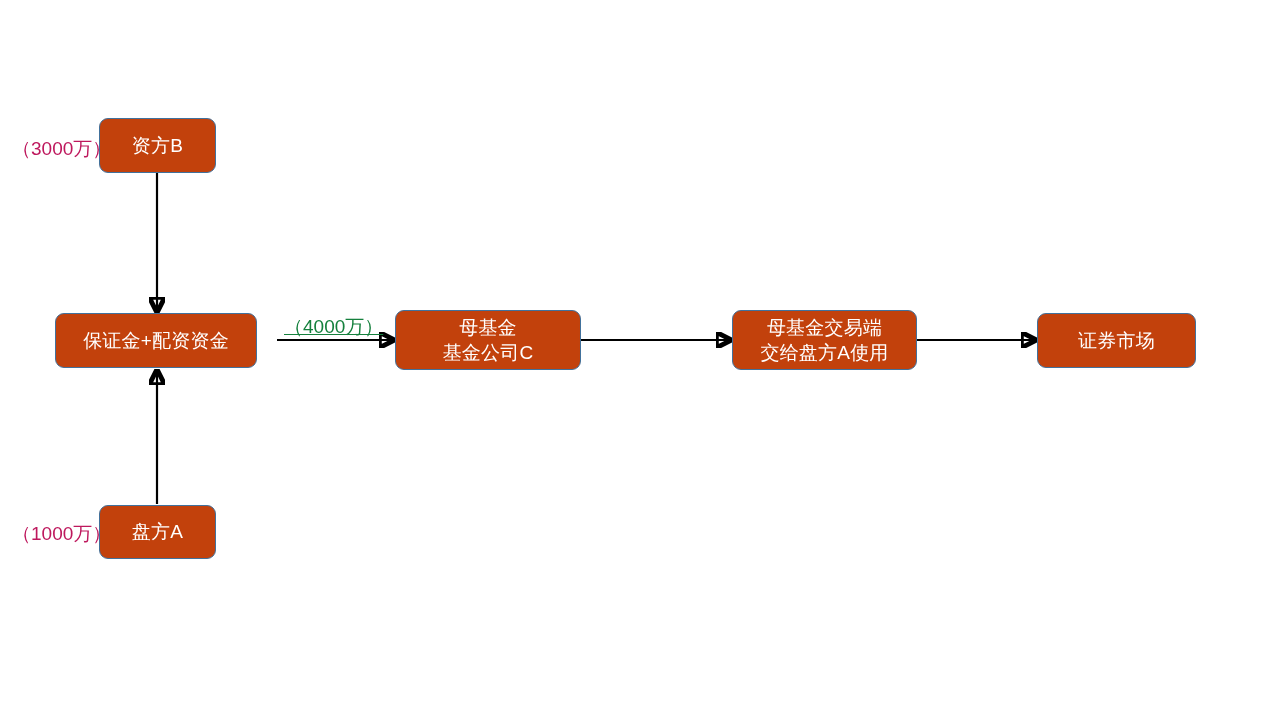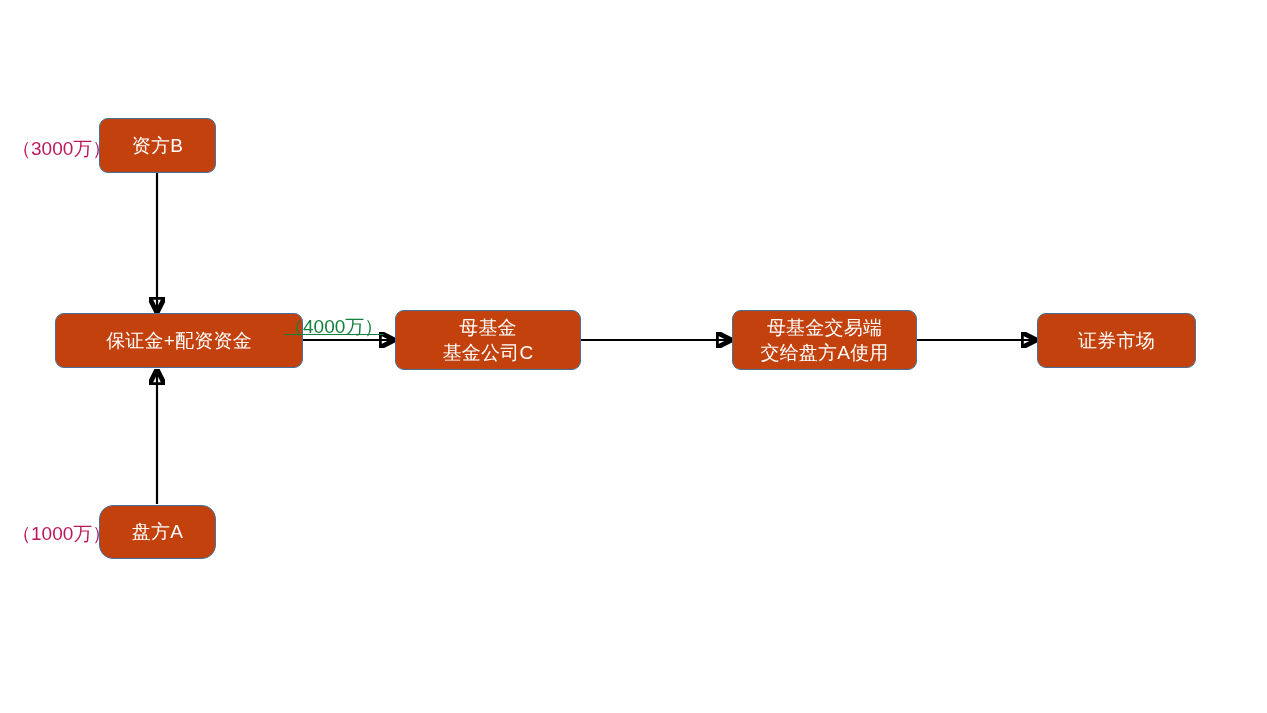--- a/index.html
+++ b/index.html
@@ -90,39 +90,39 @@
 
     <line x1="581" y1="340" x2="730" y2="340" marker-end="url(#arrowhead)"></line>
 
     <line x1="917" y1="340" x2="1035" y2="340" marker-end="url(#arrowhead)"></line>
   </svg>
 
   <div class="node" style="left:99px; top:118px; width:117px; height:55px;">
     <span>资方B</span>
   </div>
 
-  <div class="node" style="left:55px; top:313px; width:248px; height:55px;">
+  <div class="node" style="left:55px; top:313px; width:202px; height:55px;">
     <span>保证金+配资资金</span>
   </div>
 
   <div class="node" style="left:395px; top:310px; width:186px; height:60px;">
     <span>母基金</span>
     <span class="line2">基金公司C</span>
   </div>
 
   <div class="node" style="left:732px; top:310px; width:185px; height:60px;">
     <span>母基金交易端</span>
     <span class="line2">交给盘方A使用</span>
   </div>
 
   <div class="node" style="left:1037px; top:313px; width:159px; height:55px;">
     <span>证券市场</span>
   </div>
 
-  <div class="node" style="left:99px; top:505px; width:117px; height:54px;border-radius:14px;">
+  <div class="node" style="left:99px; top:505px; width:117px; height:54px;">
     <span>盘方A</span>
   </div>
 
   <div class="side-label" style="left:12px; top:139px;">（3000万）</div>
 
   <div class="side-label" style="left:12px; top:524px;">（1000万）</div>
 
   <div class="edge-label" style="left:284px; top:317px;">（4000万）</div>
 
 </div>

